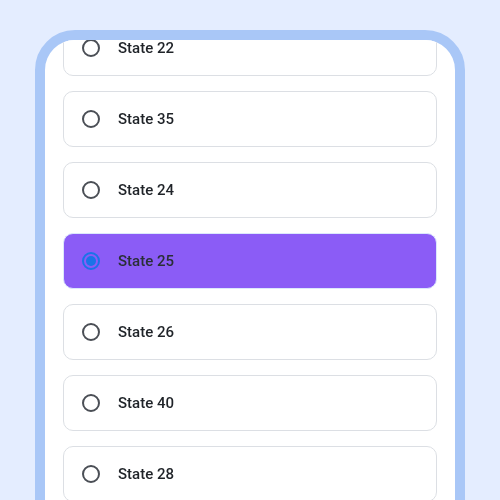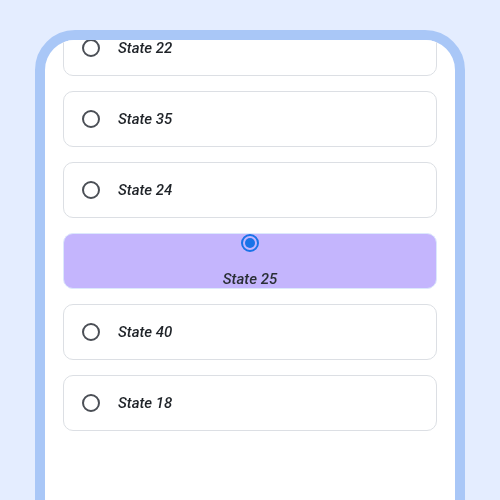--- a/index.html
+++ b/index.html
@@ -30,26 +30,24 @@
   .option {
     display: flex;
     align-items: center;
     gap: 18px;
     height: 56px;
     padding: 0 18px;
     border: 1px solid #dcdfe4;
     border-radius: 10px;
     background: #ffffff;
     cursor: pointer;
-    font-style: italic;
   }
   .option.selected {
-    background: #c4b5fd;
+    background: #8b5cf6;
     border-color: #dce8fc;
-    flex-direction: column;
   }
   .radio-outer {
     width: 18px;
     height: 18px;
     border: 2px solid #4b4f56;
     border-radius: 50%;
     display: flex;
     align-items: center;
     justify-content: center;
     flex-shrink: 0;
@@ -97,25 +95,29 @@
       <span class="option-label">State 24</span>
     </div>
 
     <div class="option selected">
       <span class="radio-outer">
           <span class="radio-inner"></span>
         </span>
       <span class="option-label">State 25</span>
     </div>
 
+    <div class="option">
+      <span class="radio-outer"></span>
+      <span class="option-label">State 26</span>
+    </div>
 
     <div class="option">
       <span class="radio-outer"></span>
       <span class="option-label">State 40</span>
     </div>
 
     <div class="option">
       <span class="radio-outer"></span>
-      <span class="option-label">State 18</span>
+      <span class="option-label">State 28</span>
     </div>
 
   </div>
 </div>
 
 </body></html>

